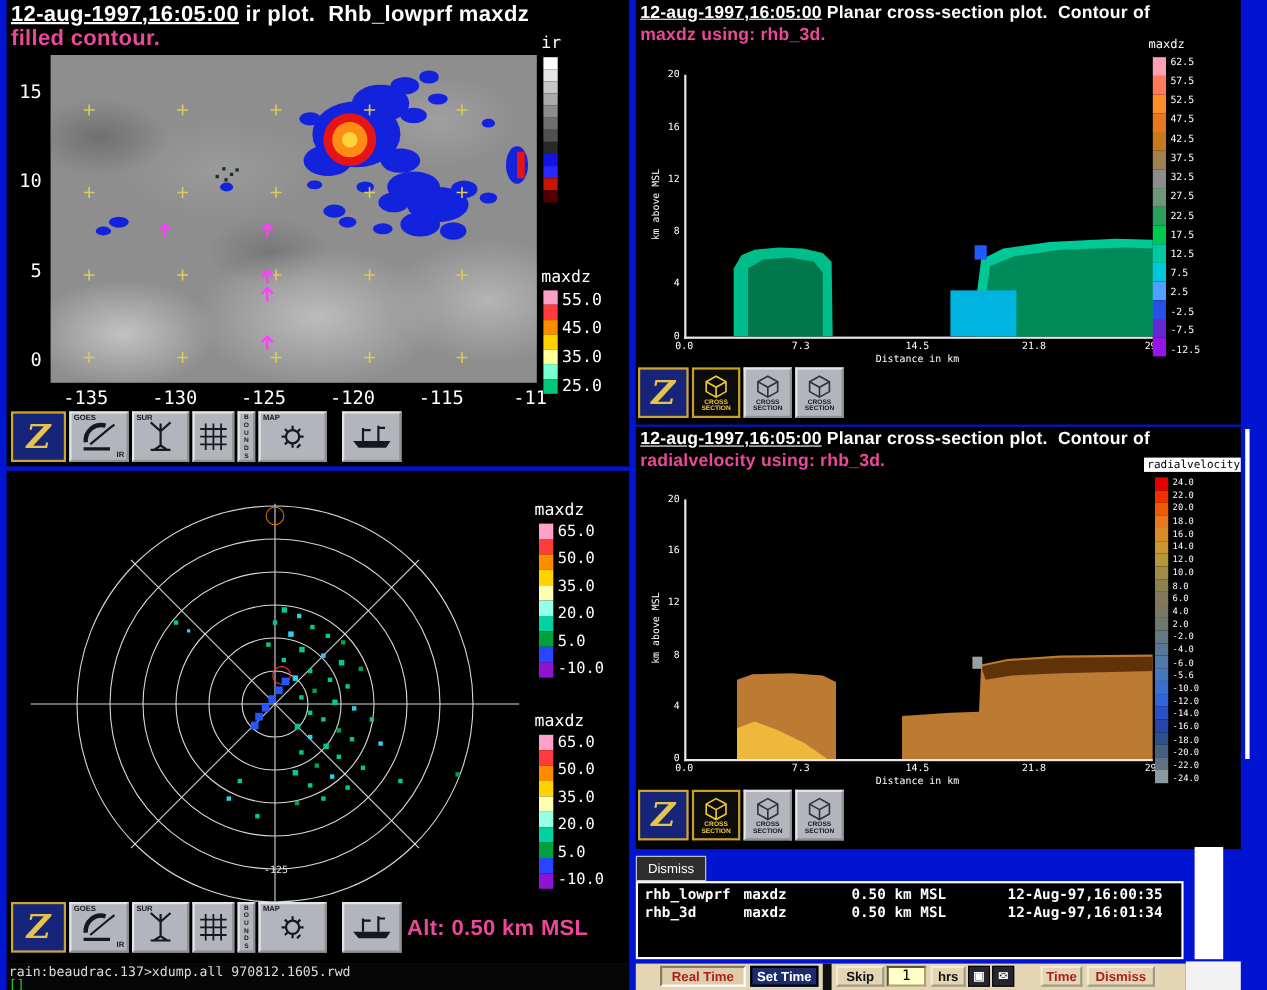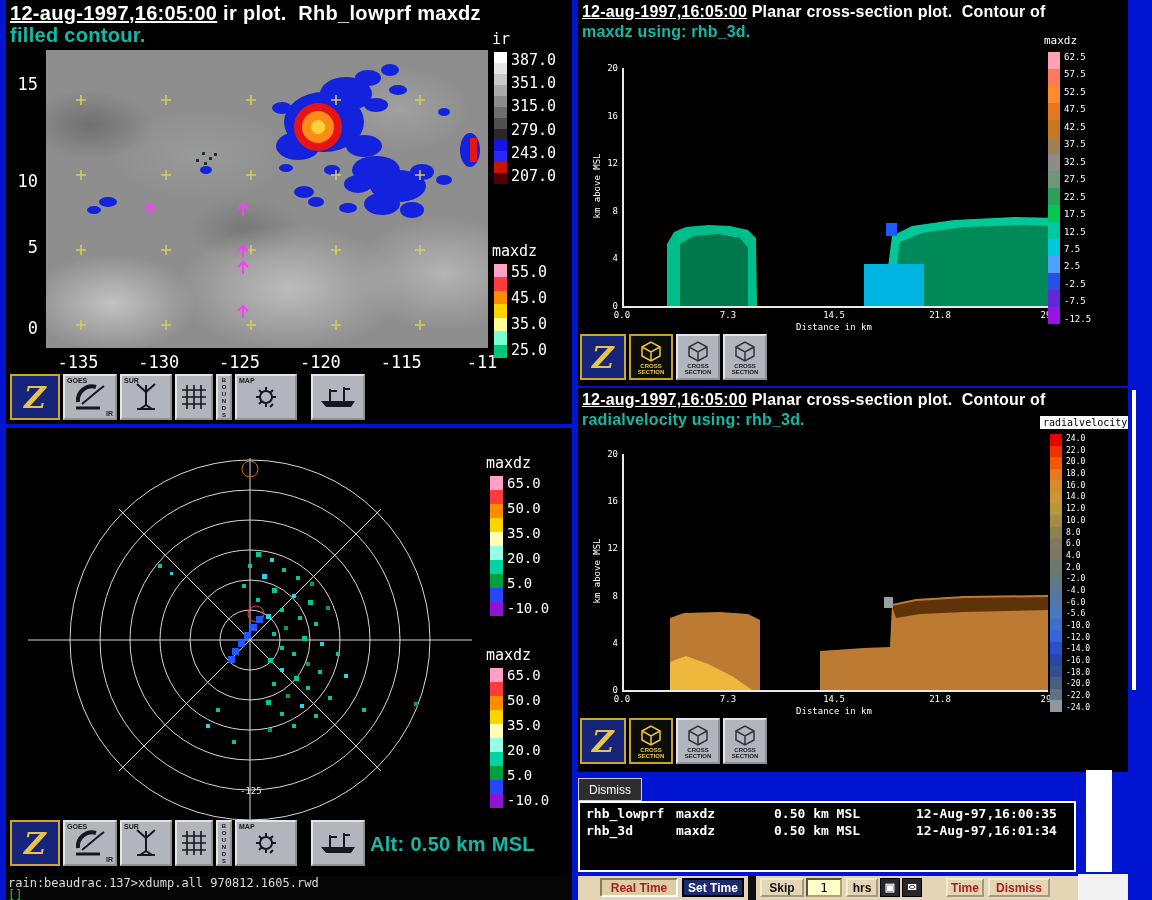--- a/index.html
+++ b/index.html
@@ -1,19 +1,19 @@
 <!DOCTYPE html>
 <html><head>
 <meta charset="utf-8">
 <style>
   html,body{margin:0;padding:0;background:#000;}
   #root{position:relative;width:1152px;height:900px;background:#0014d2;font-family:"Liberation Sans",sans-serif;overflow:hidden;}
   .panel{position:absolute;background:#000;overflow:hidden;}
   .ptitle{position:absolute;white-space:pre;font-weight:bold;}
-  .t-time{color:#ffffff;text-decoration:underline;} .t-rest{color:#ffffff;} .white{color:#14b8a6;text-align:center;}
+  .t-time{color:#ffffff;text-decoration:underline;} .t-rest{color:#ffffff;} .white{color:#ec4899;text-align:center;}
 
   
   .title-lg{font-size:20px;letter-spacing:.3px;}
   .title-md{font-size:16px;letter-spacing:.2px;}
 
   
   .cb{position:absolute;display:flex;align-items:flex-start;}
   .cb-bar{display:flex;flex-direction:column;}
   .cb-seg{flex:1;}
   .cb-vals{display:flex;flex-direction:column;justify-content:space-between;margin-left:4px;color:#fff;font-family:"DejaVu Sans Mono",monospace;white-space:nowrap;}
@@ -173,21 +173,21 @@
             <rect x="163" y="107" width="3" height="3" fill="#1e3220"></rect>
             <rect x="150" y="109" width="3" height="3" fill="#1e3220"></rect>
             <rect x="168" y="103" width="3" height="3" fill="#1e3220"></rect>
             <rect x="158" y="112" width="3" height="3" fill="#1e3220"></rect>
           </g>
       </svg>
     </div>
 
     <div class="ticks" id="ir-yticks" style="left:6px;top:84px;width:26px;height:244px;font-size:17px;text-align:right;">
         <span class="tick" style="top: 0%; right: 0px; transform: translateY(-50%);">15</span>
-        <span class="tick" style="top: 33.3333%; right: 0px; transform: translateY(-50%); margin-top: 16px;">10</span>
+        <span class="tick" style="top: 33.3333%; right: 0px; transform: translateY(-50%);">10</span>
         <span class="tick" style="top: 66.6667%; right: 0px; transform: translateY(-50%);">5</span>
         <span class="tick" style="top: 100%; right: 0px; transform: translateY(-50%);">0</span>
       </div>
     <div class="ticks" id="ir-xticks" style="left:72px;top:352px;width:404px;height:18px;font-size:17px;">
         <span class="tick" style="left: 0%; transform: translateX(-50%);">-135</span>
         <span class="tick" style="left: 20%; transform: translateX(-50%);">-130</span>
         <span class="tick" style="left: 40%; transform: translateX(-50%);">-125</span>
         <span class="tick" style="left: 60%; transform: translateX(-50%);">-120</span>
         <span class="tick" style="left: 80%; transform: translateX(-50%);">-115</span>
         <span class="tick" style="left: 100%; transform: translateX(-50%);">-11</span>
@@ -201,28 +201,20 @@
           <div class="cb-seg" style="background: rgb(200, 200, 200);"></div>
           <div class="cb-seg" style="background: rgb(170, 170, 170);"></div>
           <div class="cb-seg" style="background: rgb(140, 140, 140);"></div>
           <div class="cb-seg" style="background: rgb(110, 110, 110);"></div>
           <div class="cb-seg" style="background: rgb(80, 80, 80);"></div>
           <div class="cb-seg" style="background: rgb(40, 40, 40);"></div>
           <div class="cb-seg" style="background: rgb(20, 20, 230);"></div>
           <div class="cb-seg" style="background: rgb(40, 40, 255);"></div>
           <div class="cb-seg" style="background: rgb(200, 20, 0);"></div>
           <div class="cb-seg" style="background: rgb(80, 0, 0);"></div>
-        </div>
-        <div class="cb-vals" style="height: 132px; font-size: 15px; line-height: 16px;">
-          <span>387.0</span>
-          <span>351.0</span>
-          <span>315.0</span>
-          <span>279.0</span>
-          <span>243.0</span>
-          <span>207.0</span>
         </div>
       </div>
 
     <div class="cb-label" style="left:486px;top:242px;font-size:15px;">maxdz</div>
     <div class="cb" style="left:488px;top:264px;">
         <div class="cb-bar" style="height: 94px; width: 13px;">
           <div class="cb-seg" style="background: rgb(255, 160, 200);"></div>
           <div class="cb-seg" style="background: rgb(255, 60, 60);"></div>
           <div class="cb-seg" style="background: rgb(255, 140, 0);"></div>
           <div class="cb-seg" style="background: rgb(255, 210, 0);"></div>

